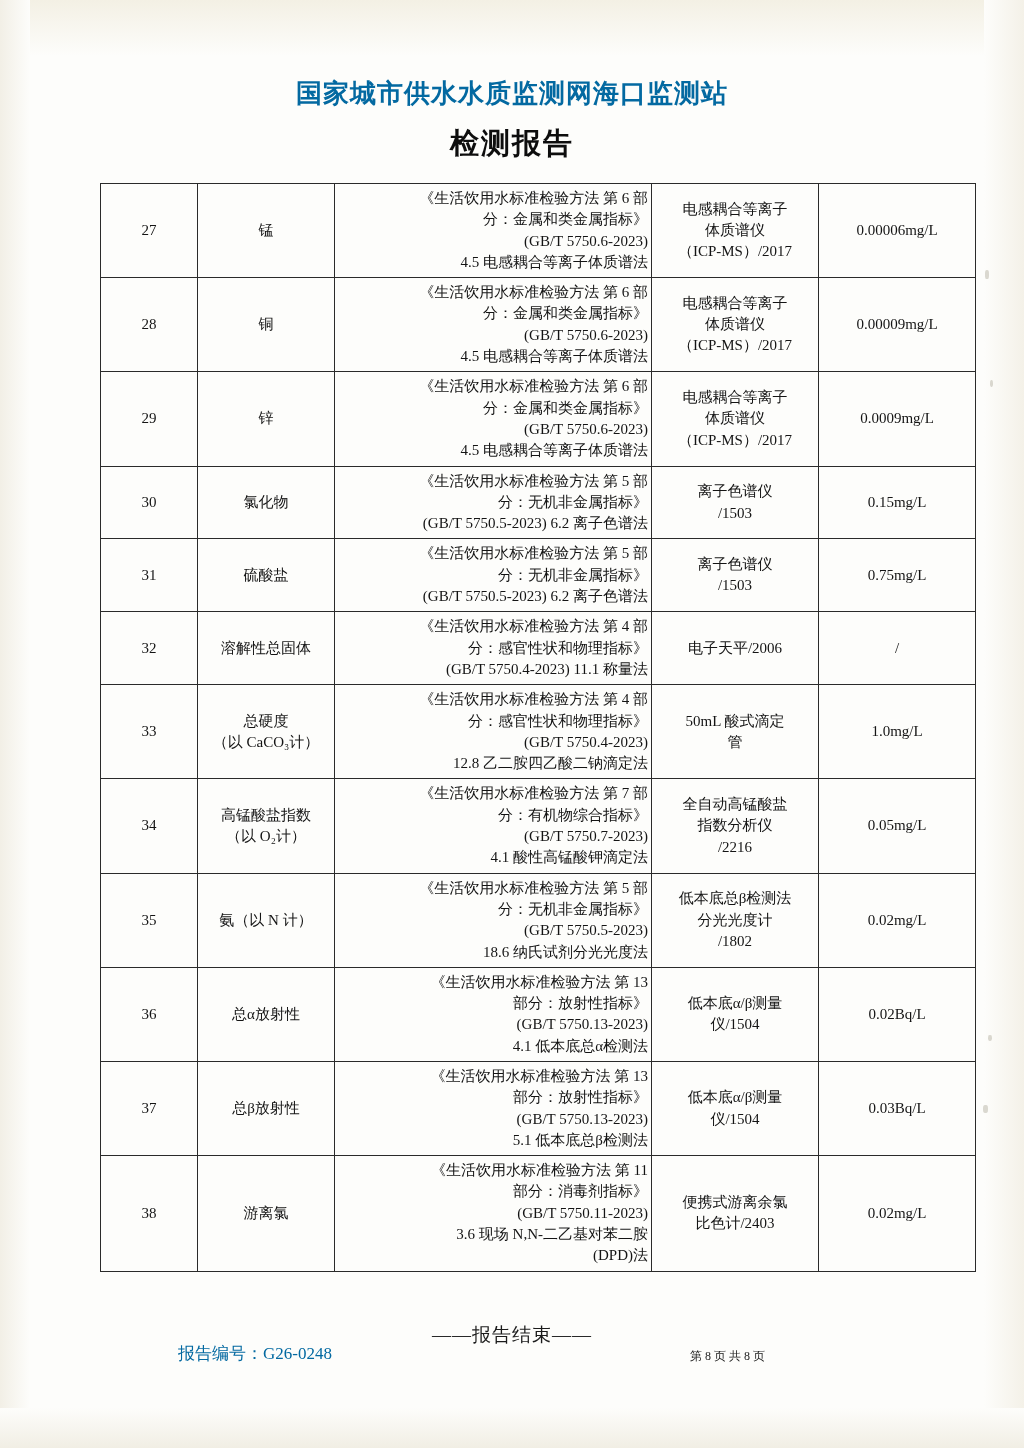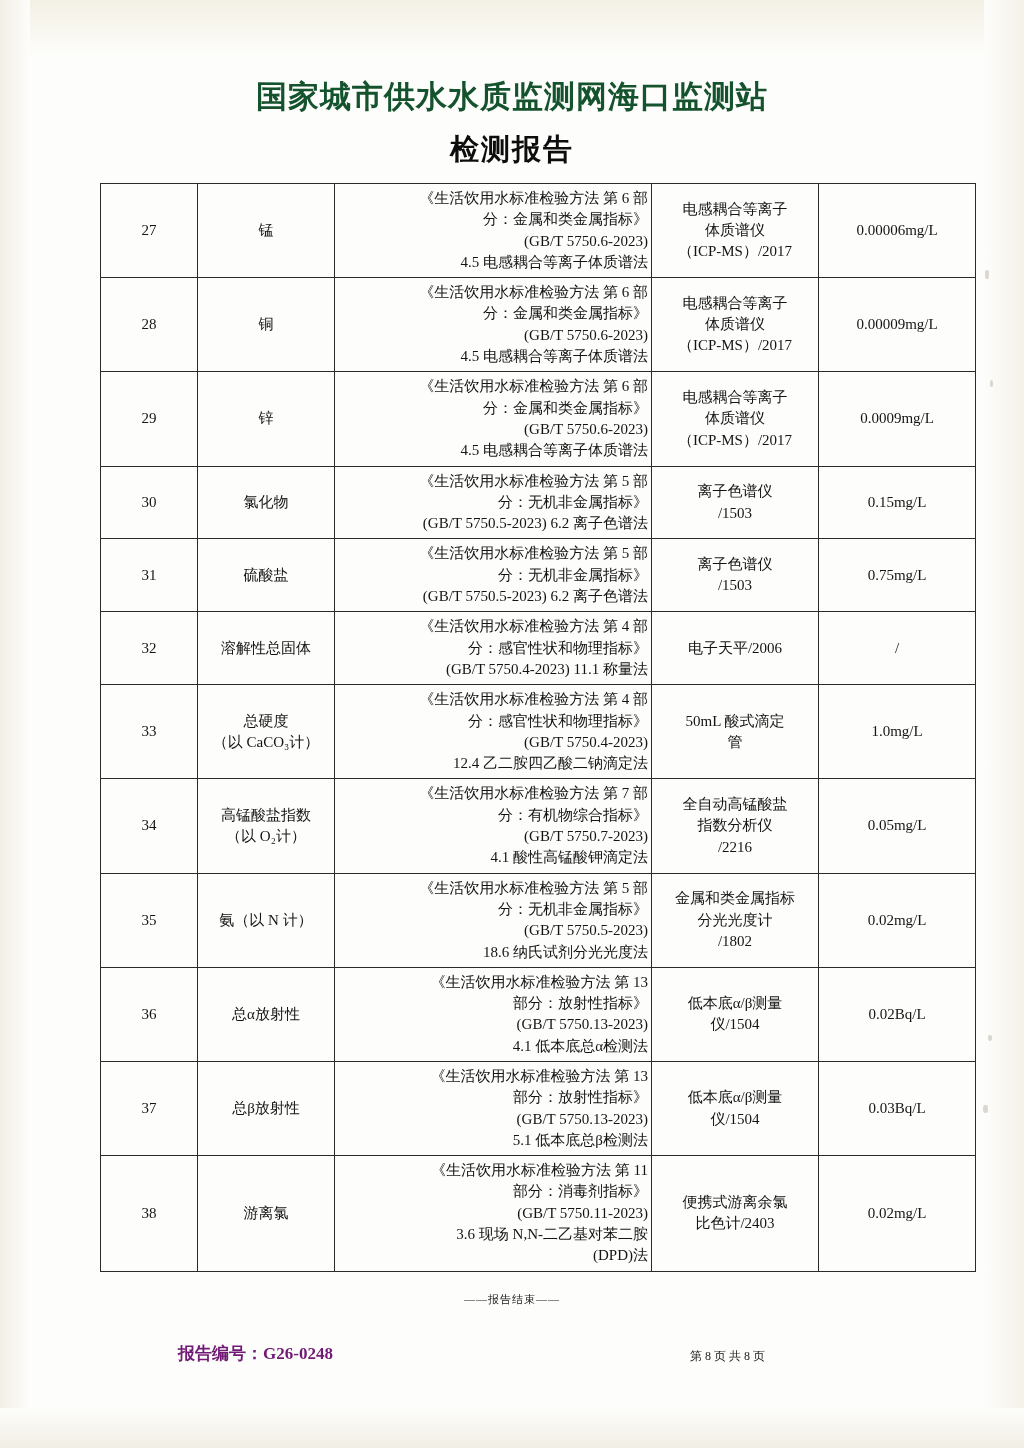--- a/index.html
+++ b/index.html
@@ -52,26 +52,26 @@
 
   .title-block {
     position: absolute;
     top: 78px;
     left: 0;
     width: 100%;
     text-align: center;
     z-index: 3;
   }
   .title-main {
-    font-family: Liberation Sans, sans-serif;
-    font-size: 31px;
+    font-family: Liberation Serif, serif;
+    font-size: 26px;
     font-weight: bold;
     letter-spacing: 1px;
     line-height: 1.25;
-    color: #14532d;
+    color: #0369a1;
   }
   .title-sub {
     font-family: "DejaVu Serif", "Liberation Serif", serif;
     font-size: 29px;
     font-weight: bold;
     letter-spacing: 2px;
     line-height: 1.3;
     margin-top: 14px;
     color: #0d0d0d;
   }
@@ -100,35 +100,34 @@
   td.col-instr { width: 160px; font-size: 15px; }
   td.col-limit { width: 150px; font-size: 15.5px; }
 
   td.col-method .m-line { display: block; text-align: right; }
   td.col-instr .i-line { display: block; }
   td.col-item .it-line { display: block; }
 
   .latin { font-family: "Liberation Serif", "DejaVu Serif", serif; }
   .report-end {
     position: absolute;
-    top: 1292px;
+    top: 1322px;
     left: 0;
     width: 100%;
     text-align: center;
-    font-size: 11px;
+    font-size: 19px;
     letter-spacing: 1px;
     color: #1b1b1b;
   }
   .report-no {
     position: absolute;
     top: 1342px;
     left: 178px;
     font-size: 17px;
-    color: #701a75;
-    font-weight: bold;
+    color: #0369a1;
   }
   .page-no {
     position: absolute;
     top: 1348px;
     left: 690px;
     font-size: 12px;
     color: #1b1b1b;
   }
   .speck {
     position: absolute;
@@ -263,21 +262,21 @@
         <tr>
           <td class="col-no latin">33</td>
           <td class="col-item">
             <span class="it-line">总硬度</span>
             <span class="it-line">（以 CaCO₃计）</span>
           </td>
           <td class="col-method">
             <span class="m-line">《生活饮用水标准检验方法  第 4 部</span>
             <span class="m-line">分：感官性状和物理指标》</span>
             <span class="m-line">(GB/T 5750.4-2023)</span>
-            <span class="m-line">12.4  乙二胺四乙酸二钠滴定法</span>
+            <span class="m-line">12.8  乙二胺四乙酸二钠滴定法</span>
           </td>
           <td class="col-instr">
             <span class="i-line">50mL 酸式滴定</span>
             <span class="i-line">管</span>
           </td>
           <td class="col-limit latin">1.0mg/L</td>
         </tr>
         <tr>
           <td class="col-no latin">34</td>
           <td class="col-item">
@@ -302,21 +301,21 @@
           <td class="col-item">
             <span class="it-line">氨（以 N 计）</span>
           </td>
           <td class="col-method">
             <span class="m-line">《生活饮用水标准检验方法  第 5 部</span>
             <span class="m-line">分：无机非金属指标》</span>
             <span class="m-line">(GB/T 5750.5-2023)</span>
             <span class="m-line">18.6  纳氏试剂分光光度法</span>
           </td>
           <td class="col-instr">
-            <span class="i-line">金属和类金属指标</span>
+            <span class="i-line">低本底总β检测法</span>
             <span class="i-line">分光光度计</span>
             <span class="i-line">/1802</span>
           </td>
           <td class="col-limit latin">0.02mg/L</td>
         </tr>
         <tr>
           <td class="col-no latin">36</td>
           <td class="col-item">
             <span class="it-line">总α放射性</span>
           </td>

